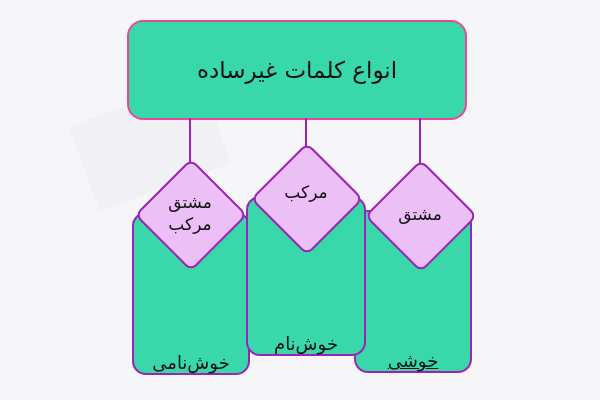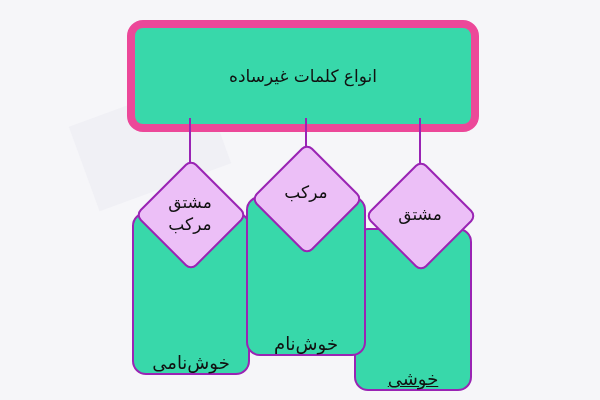--- a/index.html
+++ b/index.html
@@ -1,37 +1,37 @@
 <!DOCTYPE html>
 <html><head>
 <meta charset="utf-8">
 <style>
   html,body{margin:0;padding:0;}
   body{width:600px;height:400px;background:#f6f6f9;position:relative;overflow:hidden;font-family:"DejaVu Sans",sans-serif;}
   .wm{position:absolute;background:#f0f0f5;transform:rotate(-20deg);}
-  .root{position:absolute;left:127px;top:20px;width:336px;height:96px;background:#38d8aa;border:8px solid #ec4899;border-radius:16px;display:flex;align-items:center;justify-content:center;direction:rtl;font-size:17px;color:#111;}
+  .root{position:absolute;left:127px;top:20px;width:336px;height:96px;background:#38d8aa;border:2px solid #ec4899;border-radius:16px;display:flex;align-items:center;justify-content:center;direction:rtl;font-size:23px;color:#111;}
   .line{position:absolute;width:2px;background:#9a24b4;}
   .box{position:absolute;background:#38d8aa;border:2px solid #9a24b4;border-radius:14px;display:flex;align-items:flex-end;justify-content:center;direction:rtl;font-size:18px;color:#111;}
   .dia{position:absolute;width:76px;height:76px;background:#ecbff7;border:2px solid #9a24b4;border-radius:8px;transform:rotate(45deg);}
   .dlabel{position:absolute;width:110px;text-align:center;direction:rtl;font-size:17px;line-height:22px;color:#111;}
 </style>
 </head>
 <body>
 
 <div class="wm" style="left:80px;top:100px;width:140px;height:90px;"></div>
 
 <div class="root">
     <span>انواع کلمات غیرساده</span>
   </div>
 
 <div class="line" style="left:189px;top:118px;height:48px;"></div>
 <div class="line" style="left:305px;top:118px;height:32px;"></div>
 <div class="line" style="left:419px;top:118px;height:50px;"></div>
 
-<div class="box" style="left:354px;top:228px;width:118px;height:163px;padding-top:60px;box-sizing:border-box;text-decoration:underline;">
+<div class="box" style="left:354px;top:210px;width:118px;height:163px;padding-top:60px;box-sizing:border-box;text-decoration:underline;">
   <span>خوشی</span>
 </div>
 
 <div class="box" style="left:132px;top:212px;width:118px;height:163px;padding-top:60px;box-sizing:border-box;">
   <span>خوش‌نامی</span>
 </div>
 
 <div class="box" style="left:246px;top:196px;width:120px;height:160px;padding-top:40px;box-sizing:border-box;">
   <span>خوش‌نام</span>
 </div>

